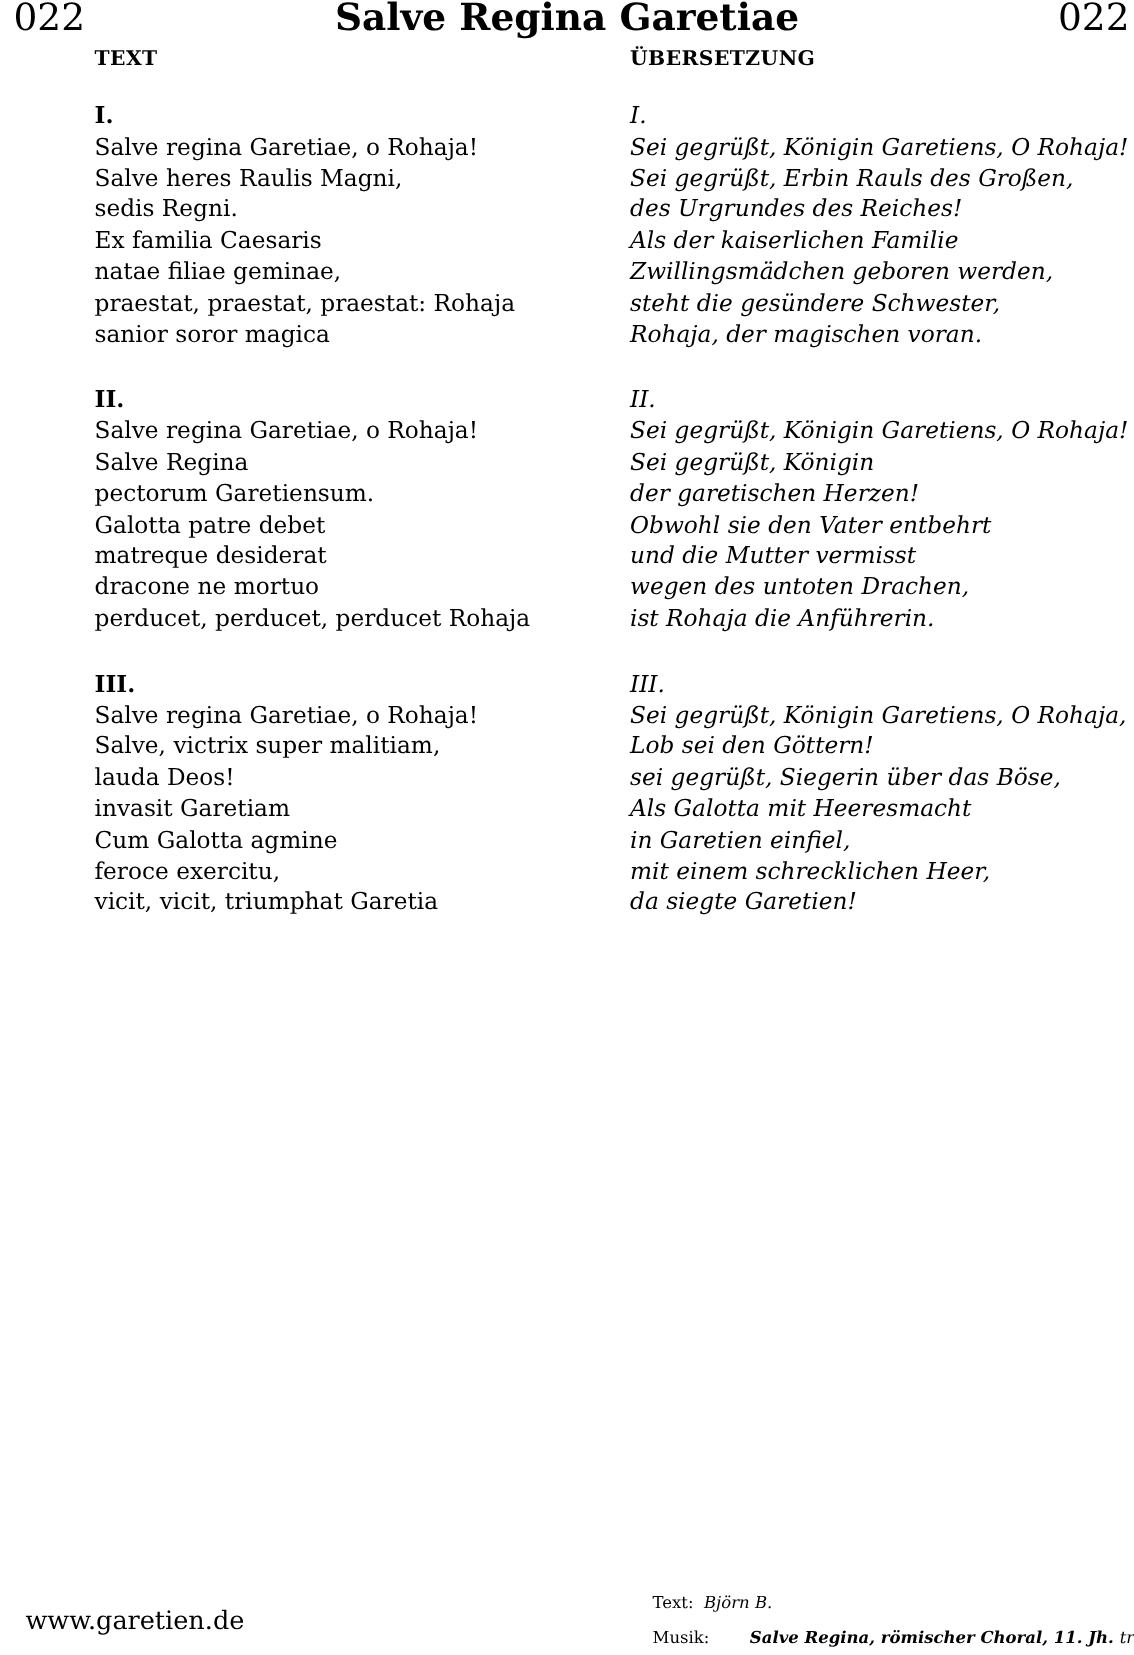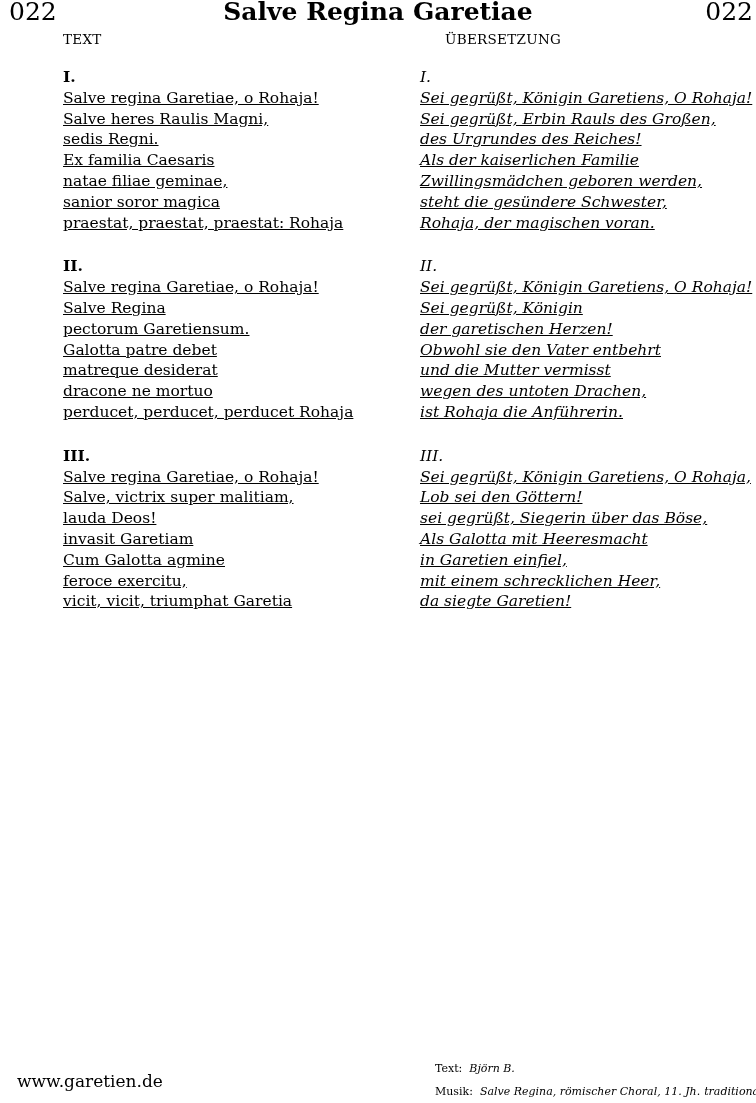--- a/index.html
+++ b/index.html
@@ -11,63 +11,63 @@
   }
   
   .pagenum { position: absolute; top: -3px; font-size: 25px; line-height: 30px; }
   .pagenum-left  { left: 9px; }
   .pagenum-right { right: 3px; }
   .page-title {
     position: absolute; top: -4px; left: 0; width: 100%;
     text-align: center; font-size: 25px; font-weight: bold;
     margin: 0; line-height: 32px;
   }
-  .colhead { position: absolute; top: 31px; font-size: 13.5px; font-weight: normal; letter-spacing: 0.3px; }
+  .colhead { position: absolute; top: 31px; font-size: 13.5px; font-weight: bold; letter-spacing: 0.3px; }
   .colhead-left  { left: 63px; }
-  .colhead-right { left: 420px; margin-left: 25px; }
+  .colhead-right { left: 420px; }
   
   .column { position: absolute; top: 67px; font-size: 15.5px; line-height: 20.8px; }
   .col-latin  { left: 63px;  width: 352px; }
   .col-german { left: 420px; width: 336px; font-style: italic; }
   .stanza { margin: 0 0 23px 0; }
   .col-latin .stanza-label { font-weight: bold; }
   .col-german .stanza-label { font-weight: normal; }
-  .verse-line { white-space: nowrap; text-decoration: underline; }
+  .verse-line { white-space: nowrap; }
   
   .website {
     position: absolute; left: 17px; top: 1068px;
     font-size: 17px; line-height: 26px;
   }
   .credits { position: absolute; left: 435px; top: 1062px; font-size: 11px; }
   .credit-line { height: 23px; line-height: 14px; white-space: nowrap; }
   .credit-label { font-style: normal; margin-right: 7px; }
   .credit-value-italic { font-style: italic; }
-  .credit-value-bolditalic { font-style: italic; font-weight: normal; }
+  .credit-value-bolditalic { font-style: italic; font-weight: bold; margin-left: 20px; }
   .credit-suffix { font-style: italic; margin-left: 4px; }
 </style>
 </head>
 <body>
 
 <div class="pagenum pagenum-left">022</div>
 <h1 class="page-title">Salve Regina Garetiae</h1>
 <div class="pagenum pagenum-right">022</div>
 
 <div class="colhead colhead-left">TEXT</div>
 <div class="colhead colhead-right">ÜBERSETZUNG</div>
 
 <div class="column col-latin">
   <div class="stanza">
     <div class="stanza-label">I.</div>
     <div class="verse-line">Salve regina Garetiae, o Rohaja!</div>
     <div class="verse-line">Salve heres Raulis Magni,</div>
     <div class="verse-line">sedis Regni.</div>
     <div class="verse-line">Ex familia Caesaris</div>
     <div class="verse-line">natae filiae geminae,</div>
+    <div class="verse-line">praestat, praestat, praestat: Rohaja</div>
     <div class="verse-line">sanior soror magica</div>
-    <div class="verse-line">praestat, praestat, praestat: Rohaja</div>
   </div>
   <div class="stanza">
     <div class="stanza-label">II.</div>
     <div class="verse-line">Salve regina Garetiae, o Rohaja!</div>
     <div class="verse-line">Salve Regina</div>
     <div class="verse-line">pectorum Garetiensum.</div>
     <div class="verse-line">Galotta patre debet</div>
     <div class="verse-line">matreque desiderat</div>
     <div class="verse-line">dracone ne mortuo</div>
     <div class="verse-line">perducet, perducet, perducet Rohaja</div>

